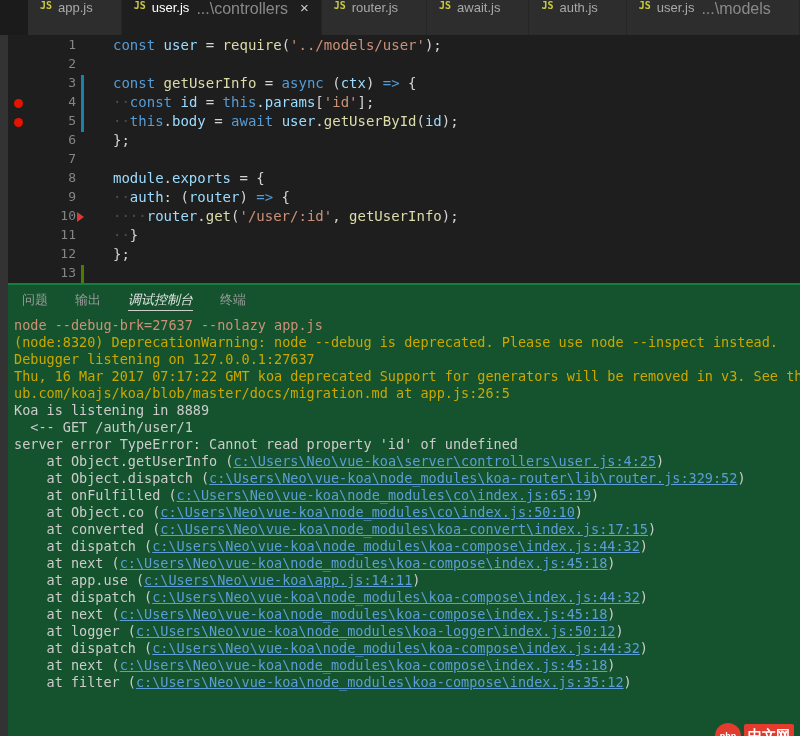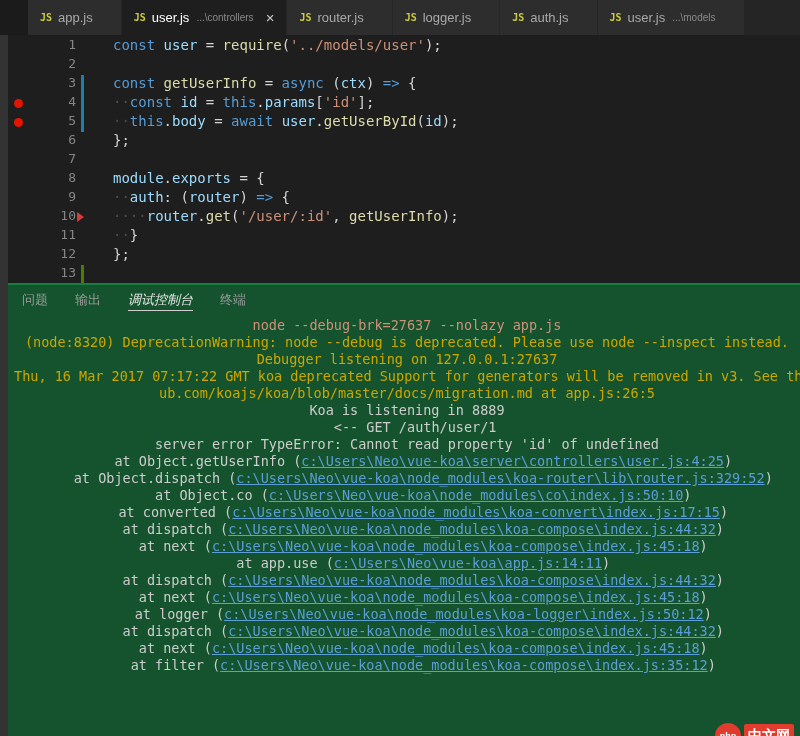--- a/index.html
+++ b/index.html
@@ -2,26 +2,26 @@
 <html><head>
 <meta charset="utf-8">
 <style>
   html,body{margin:0;padding:0;}
   body{width:800px;height:736px;background:#1e1e1e;overflow:hidden;position:relative;
        font-family:"Liberation Sans",sans-serif;}
 
   
   .tabbar{height:35px;background:#252526;display:flex;overflow:hidden;}
   .corner{width:28px;min-width:28px;background:#1b1b1b;}
-  .tab{display:flex;align-items:center;padding:0 12px;margin-right:1px;background:#2d2d2d;
+  .tab{display:flex;padding:0 12px;margin-right:1px;background:#2d2d2d;
        font-size:13px;color:#a9a9a9;white-space:nowrap;cursor:default;}
   .tab:not(.active){padding-right:28px;}
   .tab.active{background:#1e1e1e;color:#ffffff;}
   .js-icon{color:#cbcb41;font:700 10px "DejaVu Sans Mono",monospace;margin-right:6px;}
-  .tdesc{color:#8a8a8a;font-size:10px;margin-left:7px;}
+  .tdesc{color:#8a8a8a;font-size:16px;margin-left:7px;}
   .tclose{margin-left:12px;color:#cccccc;font-size:15px;line-height:15px;}
 
   
   #strip{position:absolute;left:0;top:35px;width:8px;bottom:0;background:#333333;}
 
   
   #editor-lines{position:absolute;left:8px;top:35px;width:792px;height:248px;
         padding-top:2px;box-sizing:border-box;overflow:hidden;background:#1e1e1e;}
   .eline{display:flex;height:19px;line-height:19px;font:14px "DejaVu Sans Mono",monospace;}
   .bpm{width:22px;min-width:22px;position:relative;}
@@ -38,21 +38,21 @@
   .tk-st{color:#ce9178}.tk-pl{color:#d4d4d4}.tk-ws{color:#4d4d4d}
 
   
   #panel{position:absolute;left:8px;top:283px;width:792px;bottom:0;box-sizing:border-box;
          border-top:2px solid #15803d;background:#14532d;}
   #panel-tabs{height:30px;display:flex;align-items:center;gap:27px;padding-left:14px;
          font-size:13px;color:#9b9b9b;}
   .panel-tab{height:20px;line-height:19px;cursor:default;}
   .panel-tab.active{color:#e7e7e7;border-bottom:1px solid #cfcfcf;font-style:italic;}
   #console-lines{padding-left:6px;padding-top:2px;font:13.5px "DejaVu Sans Mono",monospace;
-         line-height:17px;overflow:hidden;height:calc(100% - 30px);box-sizing:border-box;text-align:center;}
+         line-height:17px;overflow:hidden;height:calc(100% - 30px);box-sizing:border-box;}
   .cline{white-space:pre;height:17px;overflow:hidden;}
   .cs-cmd{color:#ce9178}
   .cs-warn{color:#cca700}
   .cs-warnlink{color:#cca700;}
   .cs-plain{color:#cccccc}
   .cs-link{color:#5b9dd6;text-decoration:underline}
 
   
   .watermark{position:absolute;right:6px;bottom:-13px;display:flex;align-items:center;z-index:10;}
   .wm-circle{width:26px;height:26px;border-radius:50%;background:#e23c2f;color:#fff;
@@ -75,21 +75,21 @@
         <span class="tlabel">user.js</span>
         <span class="tdesc">...\controllers</span>
         <span class="tclose">×</span>
       </div>
       <div class="tab">
         <span class="js-icon">JS</span>
         <span class="tlabel">router.js</span>
       </div>
       <div class="tab">
         <span class="js-icon">JS</span>
-        <span class="tlabel">logger.js</span>
+        <span class="tlabel">await.js</span>
       </div>
       <div class="tab">
         <span class="js-icon">JS</span>
         <span class="tlabel">auth.js</span>
       </div>
       <div class="tab">
         <span class="js-icon">JS</span>
         <span class="tlabel">user.js</span>
         <span class="tdesc">...\models</span>
       </div>
@@ -204,20 +204,21 @@
       <div class="cline"><span class="cs-cmd">node --debug-brk=27637 --nolazy app.js</span></div>
       <div class="cline"><span class="cs-warn">(node:8320) DeprecationWarning: node --debug is deprecated. Please use node --inspect instead.</span></div>
       <div class="cline"><span class="cs-warn">Debugger listening on 127.0.0.1:27637</span></div>
       <div class="cline"><span class="cs-warn">Thu, 16 Mar 2017 07:17:22 GMT koa deprecated Support for generators will be removed in v3. See the documentation https://gith</span></div>
       <div class="cline"><span class="cs-warnlink">ub.com/koajs/koa/blob/master/docs/migration.md at app.js:26:5</span></div>
       <div class="cline"><span class="cs-plain">Koa is listening in 8889</span></div>
       <div class="cline"><span class="cs-plain">  &lt;-- GET /auth/user/1</span></div>
       <div class="cline"><span class="cs-plain">server error TypeError: Cannot read property 'id' of undefined</span></div>
       <div class="cline"><span class="cs-plain">    at Object.getUserInfo (</span><span class="cs-link">c:\Users\Neo\vue-koa\server\controllers\user.js:4:25</span><span class="cs-plain">)</span></div>
       <div class="cline"><span class="cs-plain">    at Object.dispatch (</span><span class="cs-link">c:\Users\Neo\vue-koa\node_modules\koa-router\lib\router.js:329:52</span><span class="cs-plain">)</span></div>
+      <div class="cline"><span class="cs-plain">    at onFulfilled (</span><span class="cs-link">c:\Users\Neo\vue-koa\node_modules\co\index.js:65:19</span><span class="cs-plain">)</span></div>
       <div class="cline"><span class="cs-plain">    at Object.co (</span><span class="cs-link">c:\Users\Neo\vue-koa\node_modules\co\index.js:50:10</span><span class="cs-plain">)</span></div>
       <div class="cline"><span class="cs-plain">    at converted (</span><span class="cs-link">c:\Users\Neo\vue-koa\node_modules\koa-convert\index.js:17:15</span><span class="cs-plain">)</span></div>
       <div class="cline"><span class="cs-plain">    at dispatch (</span><span class="cs-link">c:\Users\Neo\vue-koa\node_modules\koa-compose\index.js:44:32</span><span class="cs-plain">)</span></div>
       <div class="cline"><span class="cs-plain">    at next (</span><span class="cs-link">c:\Users\Neo\vue-koa\node_modules\koa-compose\index.js:45:18</span><span class="cs-plain">)</span></div>
       <div class="cline"><span class="cs-plain">    at app.use (</span><span class="cs-link">c:\Users\Neo\vue-koa\app.js:14:11</span><span class="cs-plain">)</span></div>
       <div class="cline"><span class="cs-plain">    at dispatch (</span><span class="cs-link">c:\Users\Neo\vue-koa\node_modules\koa-compose\index.js:44:32</span><span class="cs-plain">)</span></div>
       <div class="cline"><span class="cs-plain">    at next (</span><span class="cs-link">c:\Users\Neo\vue-koa\node_modules\koa-compose\index.js:45:18</span><span class="cs-plain">)</span></div>
       <div class="cline"><span class="cs-plain">    at logger (</span><span class="cs-link">c:\Users\Neo\vue-koa\node_modules\koa-logger\index.js:50:12</span><span class="cs-plain">)</span></div>
       <div class="cline"><span class="cs-plain">    at dispatch (</span><span class="cs-link">c:\Users\Neo\vue-koa\node_modules\koa-compose\index.js:44:32</span><span class="cs-plain">)</span></div>
       <div class="cline"><span class="cs-plain">    at next (</span><span class="cs-link">c:\Users\Neo\vue-koa\node_modules\koa-compose\index.js:45:18</span><span class="cs-plain">)</span></div>

